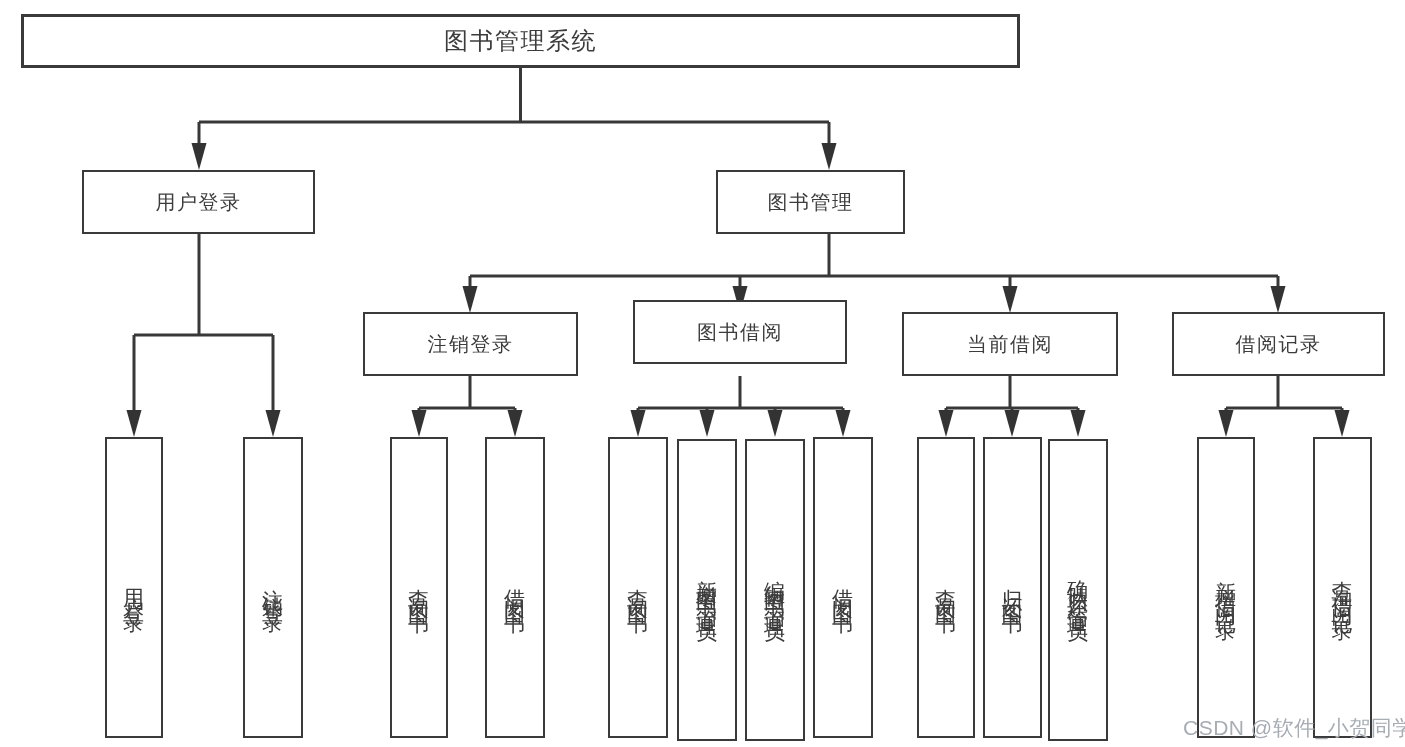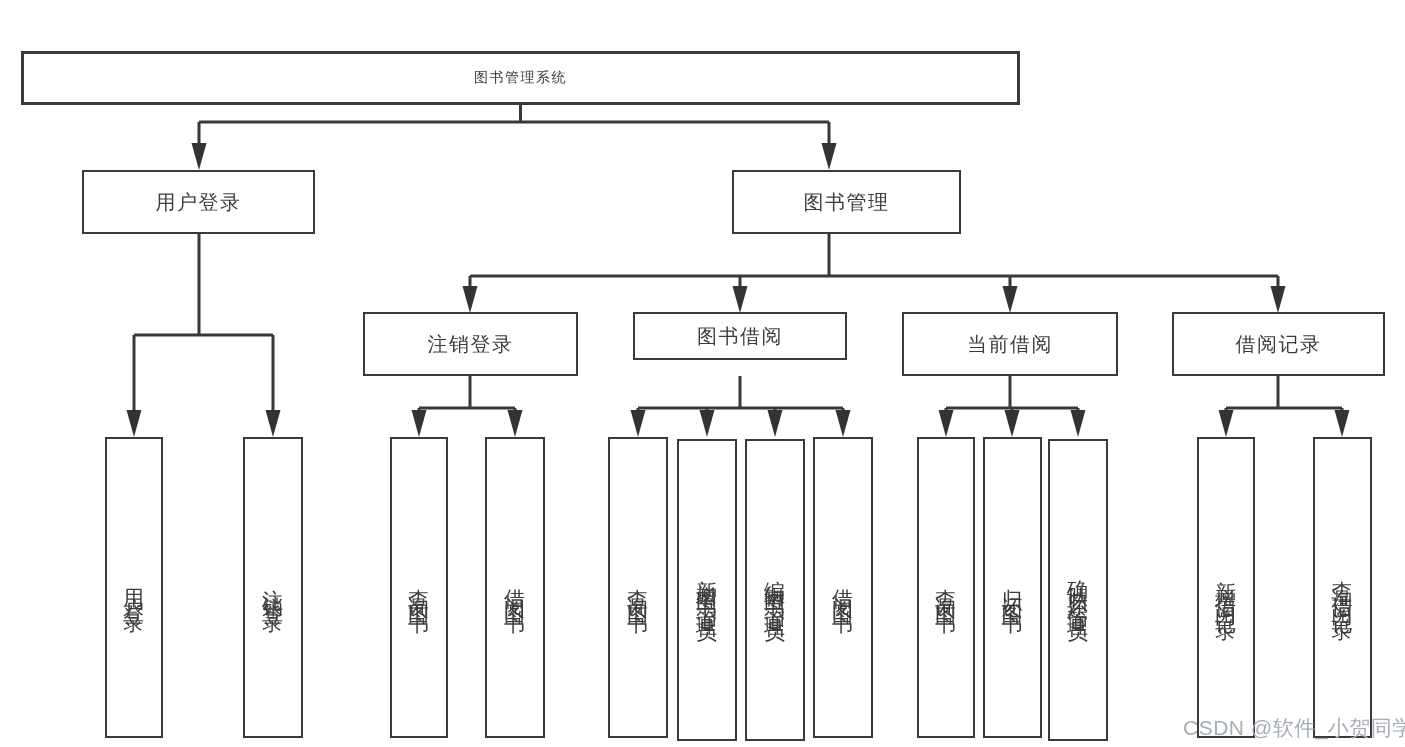--- a/index.html
+++ b/index.html
@@ -35,22 +35,21 @@
     justify-content: center;
     color: #3c3c3c;
   }
   .hbox {
     font-size: 20px;
     letter-spacing: 1.5px;
     white-space: nowrap;
   }
   .root-box {
     border-width: 3px;
-    font-size: 14px;
-    margin-top: 37px;
+    font-size: 24px;
   }
   .vbox {
     writing-mode: vertical-rl;
     text-orientation: mixed;
     font-size: 21px;
     letter-spacing: 8px;
     line-height: 1;
   }
   .vbox.long {
     letter-spacing: 6px;
@@ -103,24 +102,24 @@
     <polygon points="1070.5,410 1085.5,410 1078,437"></polygon>
 
     <path d="M1278 376 V408 M1226 408 H1342 M1226 408 V415 M1342 408 V415"></path>
     <polygon points="1218.5,410 1233.5,410 1226,437"></polygon>
     <polygon points="1334.5,410 1349.5,410 1342,437"></polygon>
   </svg>
 
   <div class="box hbox root-box" style="left:21px; top:14px; width:999px; height:54px;">图书管理系统</div>
 
   <div class="box hbox" style="left:82px; top:170px; width:233px; height:64px;">用户登录</div>
-  <div class="box hbox" style="left:732px; top:170px; width:229px; height:64px;text-align:right;">图书管理</div>
+  <div class="box hbox" style="left:716px; top:170px; width:189px; height:64px;text-align:right;">图书管理</div>
 
   <div class="box hbox" style="left:363px; top:312px; width:215px; height:64px;">注销登录</div>
-  <div class="box hbox" style="left:633px; top:312px; width:214px; height:48px;">图书借阅</div>
+  <div class="box hbox" style="left:633px; top:300px; width:214px; height:64px;">图书借阅</div>
   <div class="box hbox" style="left:902px; top:312px; width:216px; height:64px;">当前借阅</div>
   <div class="box hbox" style="left:1172px; top:312px; width:213px; height:64px;">借阅记录</div>
 
   <div class="box vbox" style="left:105px; top:437px; width:58px; height:301px;">用户登录</div>
   <div class="box vbox" style="left:243px; top:437px; width:60px; height:301px;">注销登录</div>
 
   <div class="box vbox" style="left:390px; top:437px; width:58px; height:301px;">查询图书</div>
   <div class="box vbox" style="left:485px; top:437px; width:60px; height:301px;">借阅图书</div>
 
   <div class="box vbox" style="left:608px; top:437px; width:60px; height:301px;">查询图书</div>

